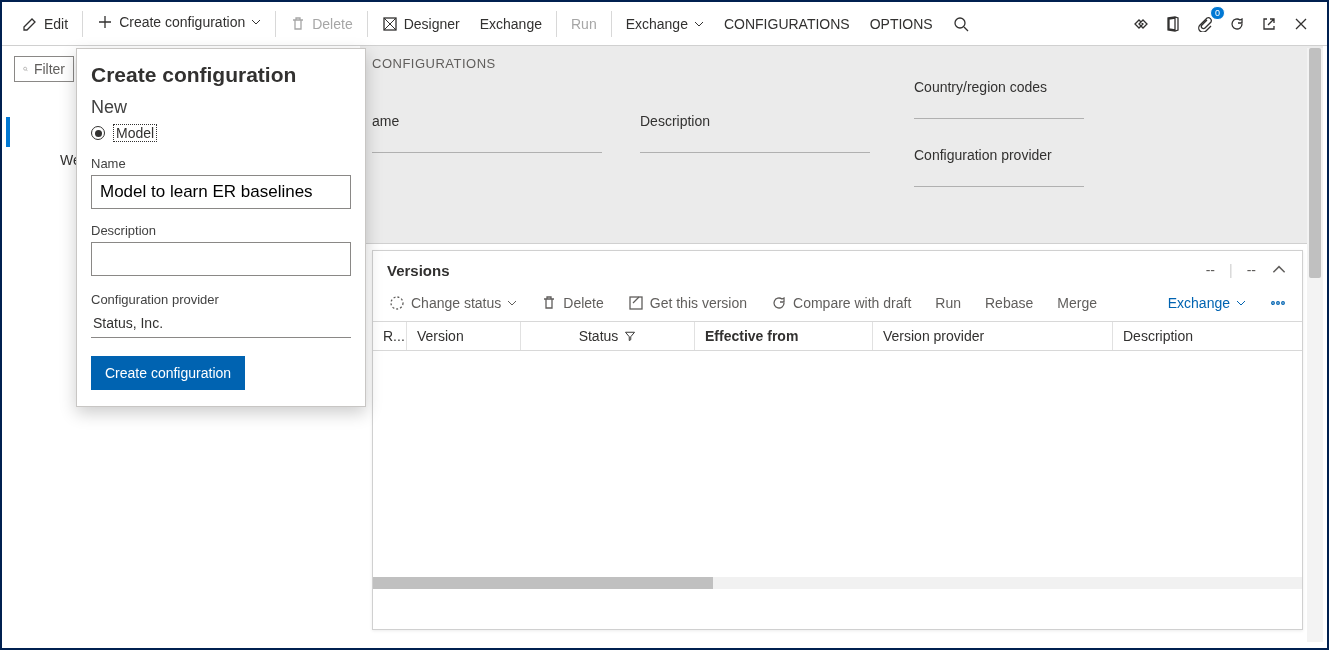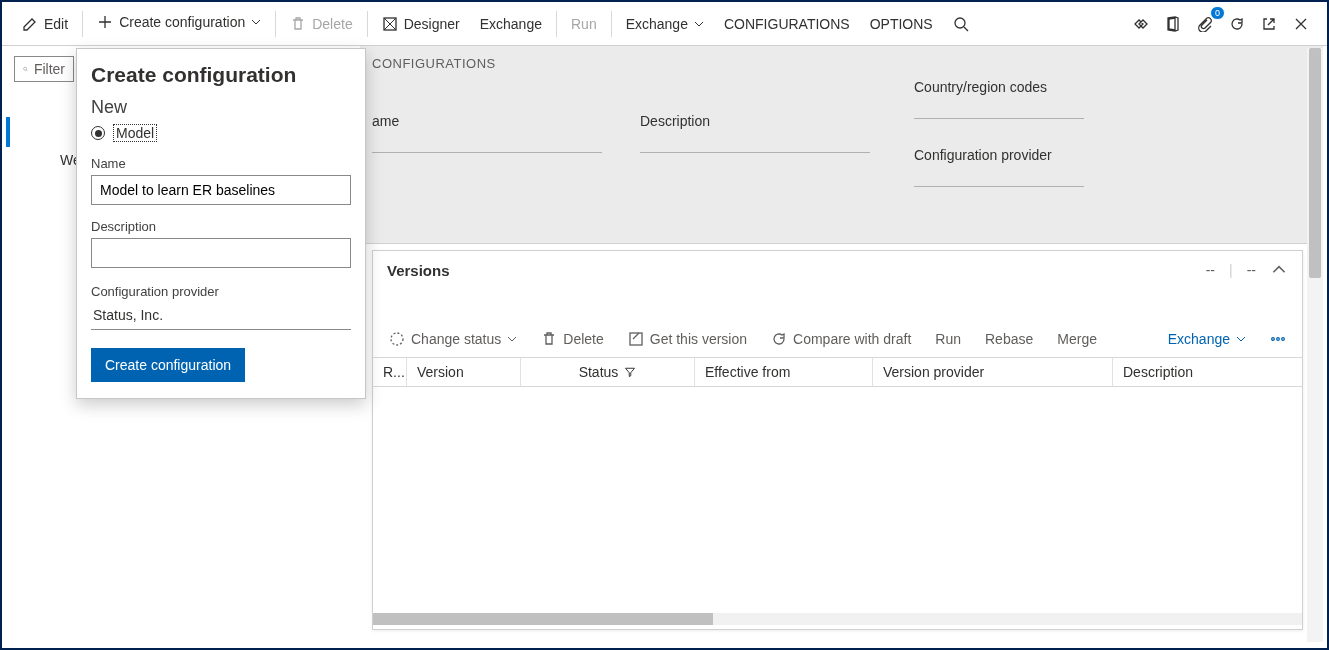--- a/index.html
+++ b/index.html
@@ -34,43 +34,43 @@
     
     .side-hint { position:absolute; left: 58px; top: 150px; font-size:14px; color:#323130;}
     .sel-bar { position:absolute; left:4px; top:115px; width:4px; height:30px; background:#0078d4;}
 
     
     .versions { position:absolute; left: 370px; right: 24px; top: 248px; bottom: 18px; background:#fff; border:1px solid #d0d0d0; box-shadow: 0 1px 3px rgba(0,0,0,.08);}
     .versions-head { display:flex; align-items:center; justify-content:space-between; padding: 10px 14px 6px; }
     .versions-title { font-weight:600; font-size:15px;}
     .versions-head-right { display:flex; align-items:center; gap:14px; color:#605e5c;}
     .versions-toolbar { display:flex; align-items:center; gap:4px; padding: 4px 6px; color:#605e5c; flex-wrap:wrap;}
-    .versions-toolbar .tb-btn { color:#605e5c;margin-top:36px; }
+    .versions-toolbar .tb-btn { color:#605e5c; }
     .versions-toolbar .blue { color:#0063b1; }
     .v-grid-head { display:flex; border-top:1px solid #d8d8d8; border-bottom:1px solid #d8d8d8; }
     .v-col { padding:6px 10px; border-right:1px solid #e1e1e1; font-size:14px; color:#323130; display:flex; align-items:center; gap:6px; }
-    .v-col.r { width:34px; } .v-col.ver{ width:114px;} .v-col.st{ width:174px;justify-content:center;} .v-col.ef{ width:178px;} .v-col.vc{ width:240px;} .v-col.de{ flex:1; border-right:none;}
+    .v-col.r { width:34px; } .v-col.ver{ width:114px;} .v-col.st{ width:174px;justify-content:center;} .v-col.ef{ width:178px;font-weight:bold;} .v-col.vc{ width:240px;} .v-col.de{ flex:1; border-right:none;}
     .v-body { height: 226px; }
     .v-scroll { height: 12px; background:#f1f1f1; position:relative; }
     .v-thumb { position:absolute; left:0; top:0; height:100%; width:340px; background:#c0c0c0; }
 
     
     .page-scroll { position:absolute; right:4px; top:46px; bottom:6px; width:16px; background:#f3f3f3;}
     .page-scroll .thumb{ position:absolute; left:2px; top:0; width:12px; height:230px; background:#c0c0c0; border-radius:2px;}
 
     
     .popup { position:absolute; left: 74px; top: 46px; width: 290px; background:#fff; border:1px solid #c8c6c4; box-shadow: 0 6px 16px rgba(0,0,0,.2); padding: 14px 14px 16px; z-index:10;}
     .popup h2 { font-size: 21px; font-weight:600; margin-bottom: 10px;}
     .popup .sublabel { font-size:18px; color:#424242; margin-bottom:6px;}
     .radio-row{ display:flex; align-items:center; gap:8px; margin-bottom:14px;}
     .radio-outer{ width:14px; height:14px; border:1px solid #323130; border-radius:50%; display:flex; align-items:center; justify-content:center;}
     .radio-inner{ width:7px; height:7px; border-radius:50%; background:#323130;}
     .radio-label{ border:1px dotted #323130; padding:0 2px;}
     .fld-label{ font-size:13px; color:#424242; margin-bottom:4px; }
-    .text-input{ width:100%; border:1px solid #8a8886; padding:6px 8px; font-size:14px; font-family:inherit;}
+    .text-input{ width:100%; border:1px solid #8a8886; padding:6px 8px; font-size:17px; font-family:inherit;}
     .prov-underline{ border-bottom:1px solid #8a8886; padding:4px 2px 6px; font-size:14px; margin-top:2px;}
     .primary-btn{ margin-top:18px; background:#0063b1; color:#fff; border:none; padding:9px 14px; font-size:14px; cursor:pointer;}
     
     .tb-btn.active-cmd { border-bottom:3px solid #fff; position:relative;}
   </style>
 </head>
 <body>
 
 <div class="toolbar">
   <div class="tb-btn">

